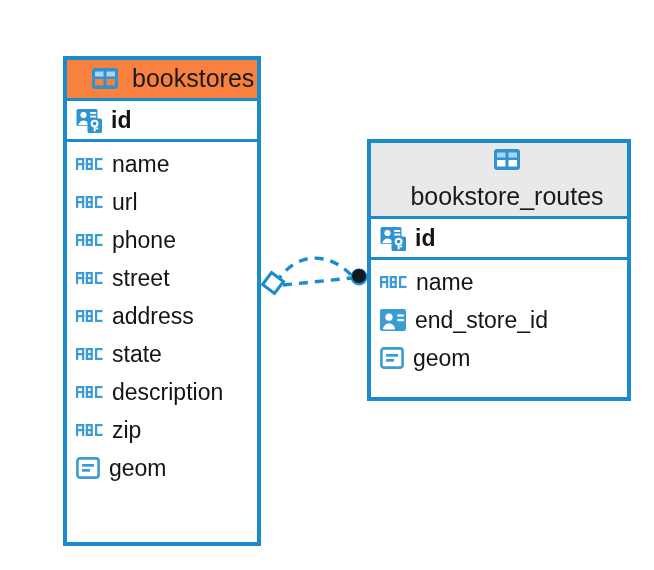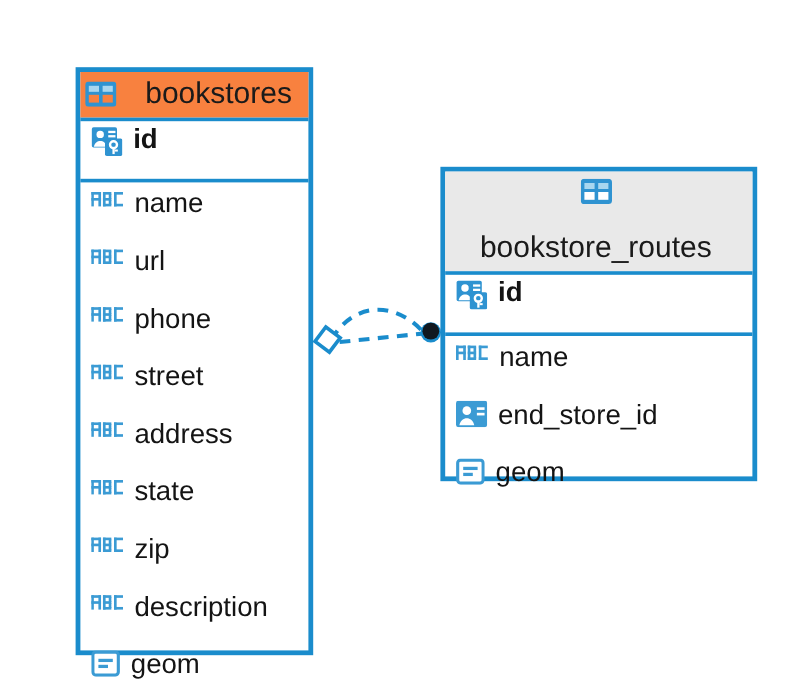--- a/index.html
+++ b/index.html
@@ -40,22 +40,22 @@
   #entity-bookstore-routes {
     left: 367px;
     top: 139px;
     width: 264px;
     height: 262px;
   }
 
   .entity-header {
     display: flex;
     align-items: center;
-    gap: 24px;
-    padding: 6px 9px 7px 4px;
+    gap: 14px;
+    padding: 6px 9px 7px 25px;
     box-sizing: border-box;
   }
   .entity-header.accent-orange {
     background: #f8813f;
   }
   .entity-header.accent-gray {
     background: #e9e9e9;
     flex-direction: column;
   }
   .entity-title {
@@ -68,24 +68,25 @@
   .pk-section {
     border-top: 3px solid #1a8ccc;
     border-bottom: 3px solid #1a8ccc;
   }
   #entity-bookstore-routes .pk-section {
     border-top: 3px solid #1a8ccc;
   }
 
   .field-row {
     display: flex;
+    align-items: center;
     gap: 9px;
     padding: 3px 9px;
     box-sizing: border-box;
-    height: 48px;
+    height: 38px;
   }
   .field-label {
     font-size: 23px;
     color: #141414;
     line-height: 1;
     white-space: nowrap;
   }
   .field-row.is-key .field-label {
     font-weight: bold;
   }
@@ -290,42 +291,42 @@
             <rect x="9.8" y="2" width="7" height="2.2"></rect>
               <rect x="9.8" y="7" width="7" height="2.2"></rect>
             <rect x="9.8" y="11.8" width="7" height="2.2"></rect>
             <rect x="14.6" y="3.6" width="2.2" height="4"></rect>
               <rect x="14.6" y="8.6" width="2.2" height="4"></rect>
             <rect x="19" y="2" width="2.2" height="12"></rect>
             <rect x="19" y="2" width="7.5" height="2.2"></rect>
               <rect x="19" y="11.8" width="7.5" height="2.2"></rect>
           </g>
         </svg>
+        <span class="field-label">description</span>
+      </div>
+
+      <div class="field-row">
+        <svg class="icon icon-abc" viewBox="0 0 27 16">
+          <g fill="#3b9bd4">
+            <rect x="0" y="2" width="2.2" height="12"></rect>
+              <rect x="6" y="2" width="2.2" height="12"></rect>
+            <rect x="0" y="2" width="8.2" height="2.2"></rect>
+              <rect x="0" y="7" width="8.2" height="2.2"></rect>
+            <rect x="9.8" y="2" width="2.2" height="12"></rect>
+            <rect x="9.8" y="2" width="7" height="2.2"></rect>
+              <rect x="9.8" y="7" width="7" height="2.2"></rect>
+            <rect x="9.8" y="11.8" width="7" height="2.2"></rect>
+            <rect x="14.6" y="3.6" width="2.2" height="4"></rect>
+              <rect x="14.6" y="8.6" width="2.2" height="4"></rect>
+            <rect x="19" y="2" width="2.2" height="12"></rect>
+            <rect x="19" y="2" width="7.5" height="2.2"></rect>
+              <rect x="19" y="11.8" width="7.5" height="2.2"></rect>
+          </g>
+        </svg>
         <span class="field-label">zip</span>
-      </div>
-
-      <div class="field-row">
-        <svg class="icon icon-abc" viewBox="0 0 27 16">
-          <g fill="#3b9bd4">
-            <rect x="0" y="2" width="2.2" height="12"></rect>
-              <rect x="6" y="2" width="2.2" height="12"></rect>
-            <rect x="0" y="2" width="8.2" height="2.2"></rect>
-              <rect x="0" y="7" width="8.2" height="2.2"></rect>
-            <rect x="9.8" y="2" width="2.2" height="12"></rect>
-            <rect x="9.8" y="2" width="7" height="2.2"></rect>
-              <rect x="9.8" y="7" width="7" height="2.2"></rect>
-            <rect x="9.8" y="11.8" width="7" height="2.2"></rect>
-            <rect x="14.6" y="3.6" width="2.2" height="4"></rect>
-              <rect x="14.6" y="8.6" width="2.2" height="4"></rect>
-            <rect x="19" y="2" width="2.2" height="12"></rect>
-            <rect x="19" y="2" width="7.5" height="2.2"></rect>
-              <rect x="19" y="11.8" width="7.5" height="2.2"></rect>
-          </g>
-        </svg>
-        <span class="field-label">description</span>
       </div>
 
       <div class="field-row">
         <svg class="icon icon-geom" viewBox="0 0 24 22">
           <rect x="1.4" y="1.4" width="21.2" height="19.2" rx="2.5" fill="#ffffff" stroke="#3b9bd4" stroke-width="2.6"></rect>
           <rect x="6" y="7" width="12" height="2.7" fill="#3b9bd4"></rect>
           <rect x="6" y="12" width="8" height="2.7" fill="#3b9bd4"></rect>
         </svg>
         <span class="field-label">geom</span>
       </div>

